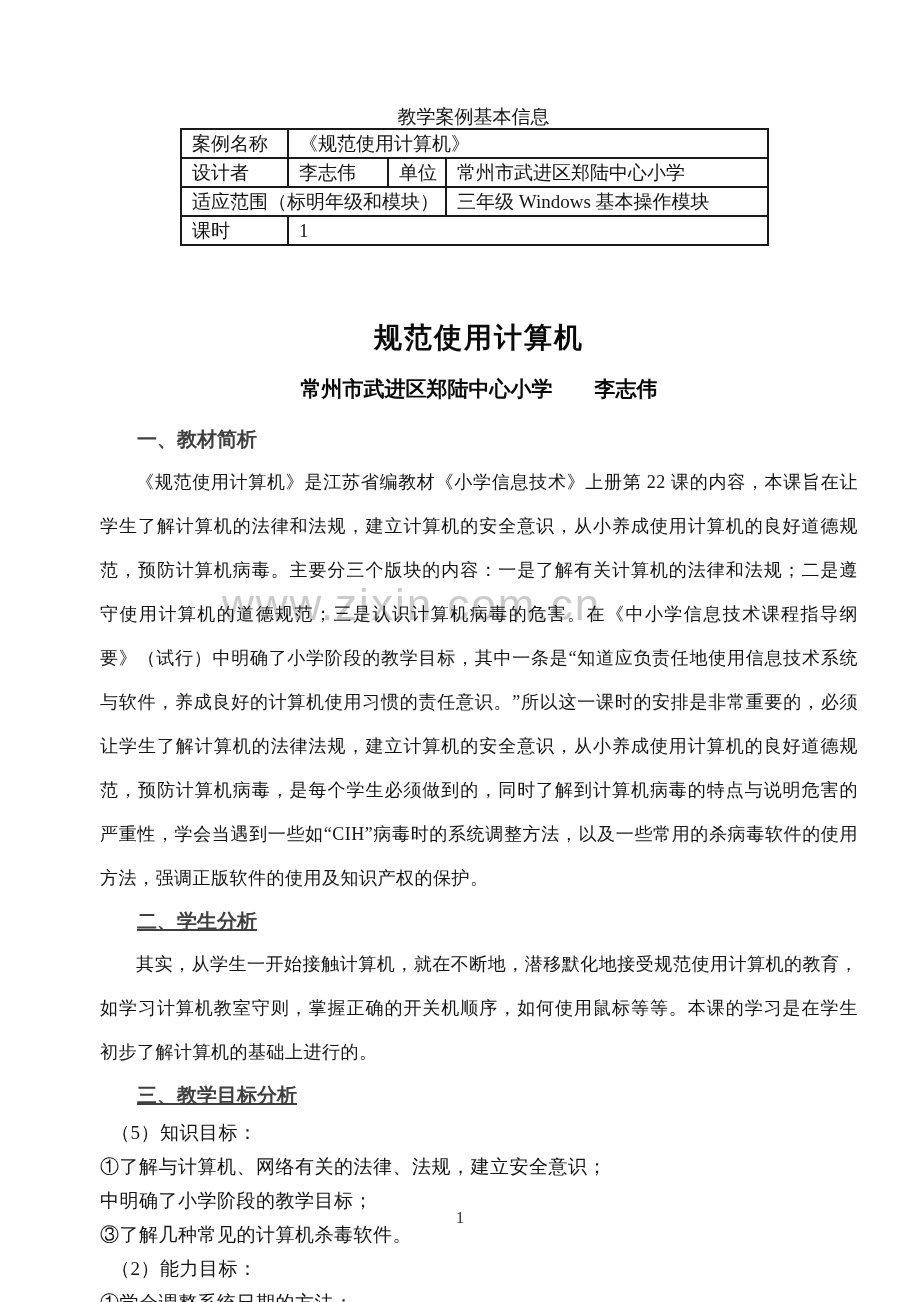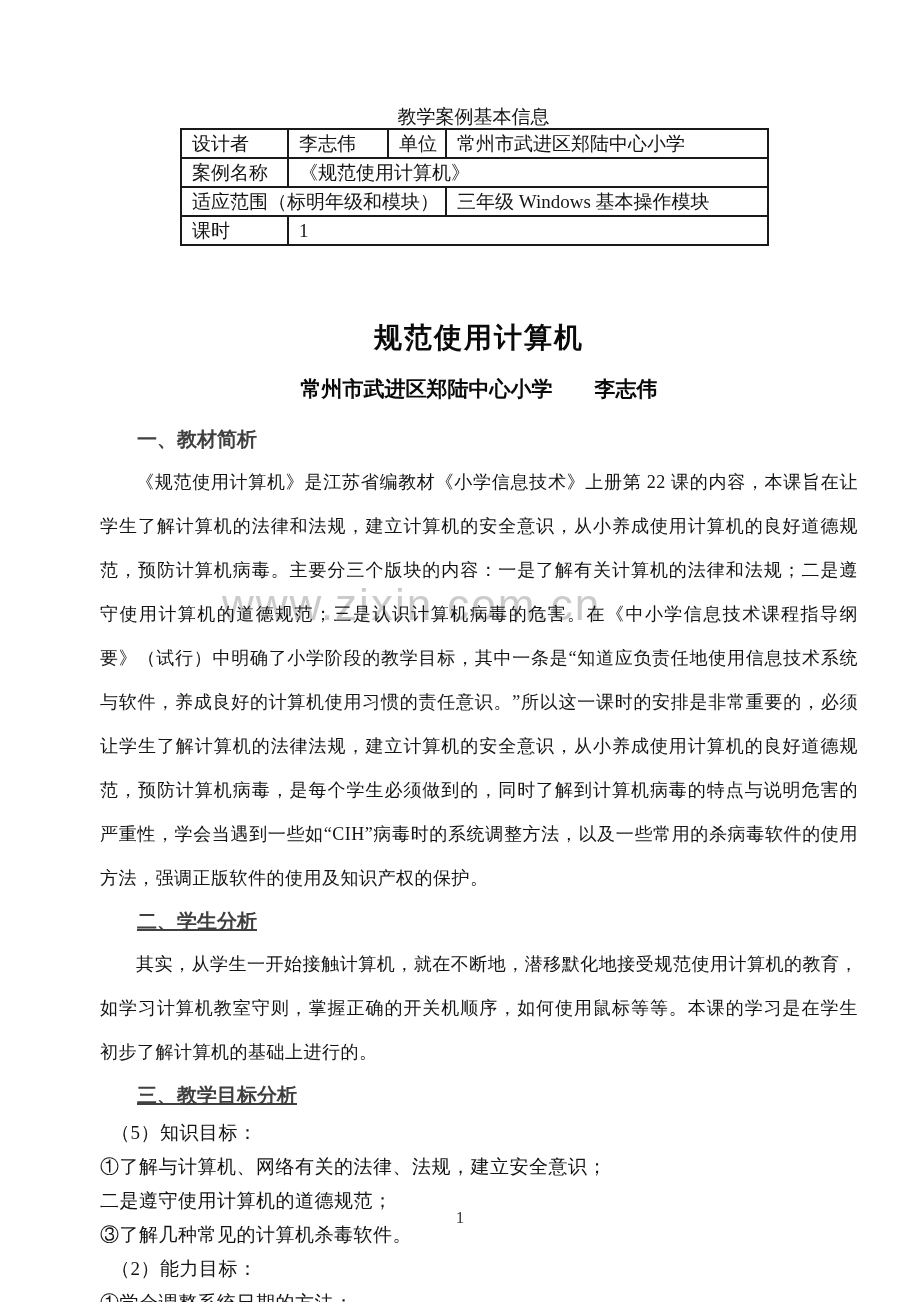--- a/index.html
+++ b/index.html
@@ -133,28 +133,28 @@
 
     <table class="info-table">
       <colgroup>
         <col class="col1">
           <col class="col2">
           <col class="col3">
           <col class="col4">
       </colgroup>
       <tbody>
         <tr>
+          <td>案例名称</td>
+          <td colspan="3">《规范使用计算机》</td>
+        </tr>
+        <tr>
           <td>设计者</td>
           <td>李志伟</td>
           <td>单位</td>
           <td>常州市武进区郑陆中心小学</td>
-        </tr>
-        <tr>
-          <td>案例名称</td>
-          <td colspan="3">《规范使用计算机》</td>
         </tr>
         <tr>
           <td colspan="3">适应范围（标明年级和模块）</td>
           <td>三年级 Windows 基本操作模块</td>
         </tr>
         <tr>
           <td>课时</td>
           <td colspan="3">1</td>
         </tr>
       </tbody>
@@ -167,21 +167,21 @@
     <h2 class="sec-heading">一、教材简析</h2>
     <p class="body-para">《规范使用计算机》是江苏省编教材《小学信息技术》上册第 22 课的内容，本课旨在让学生了解计算机的法律和法规，建立计算机的安全意识，从小养成使用计算机的良好道德规范，预防计算机病毒。主要分三个版块的内容：一是了解有关计算机的法律和法规；二是遵守使用计算机的道德规范；三是认识计算机病毒的危害。在《中小学信息技术课程指导纲要》（试行）中明确了小学阶段的教学目标，其中一条是“知道应负责任地使用信息技术系统与软件，养成良好的计算机使用习惯的责任意识。”所以这一课时的安排是非常重要的，必须让学生了解计算机的法律法规，建立计算机的安全意识，从小养成使用计算机的良好道德规范，预防计算机病毒，是每个学生必须做到的，同时了解到计算机病毒的特点与说明危害的严重性，学会当遇到一些如“CIH”病毒时的系统调整方法，以及一些常用的杀病毒软件的使用方法，强调正版软件的使用及知识产权的保护。</p>
 
     <h2 class="sec-heading tight">二、学生分析</h2>
     <p class="body-para">其实，从学生一开始接触计算机，就在不断地，潜移默化地接受规范使用计算机的教育，如学习计算机教室守则，掌握正确的开关机顺序，如何使用鼠标等等。本课的学习是在学生初步了解计算机的基础上进行的。</p>
 
     <h2 class="sec-heading tight">三、教学目标分析</h2>
     <div class="goal-list">
       <p class="goal-line label-line">（5）知识目标：</p>
       <p class="goal-line">①了解与计算机、网络有关的法律、法规，建立安全意识；</p>
-      <p class="goal-line">二是遵守使用计算机的道德规范；</p>
+      <p class="goal-line">中明确了小学阶段的教学目标；</p>
       <p class="goal-line">③了解几种常见的计算机杀毒软件。</p>
       <p class="goal-line label-line">（2）能力目标：</p>
       <p class="goal-line">①学会调整系统日期的方法；</p>
     </div>
 
   </div>
 
   <div class="page-number">1</div>
 
 </div>

